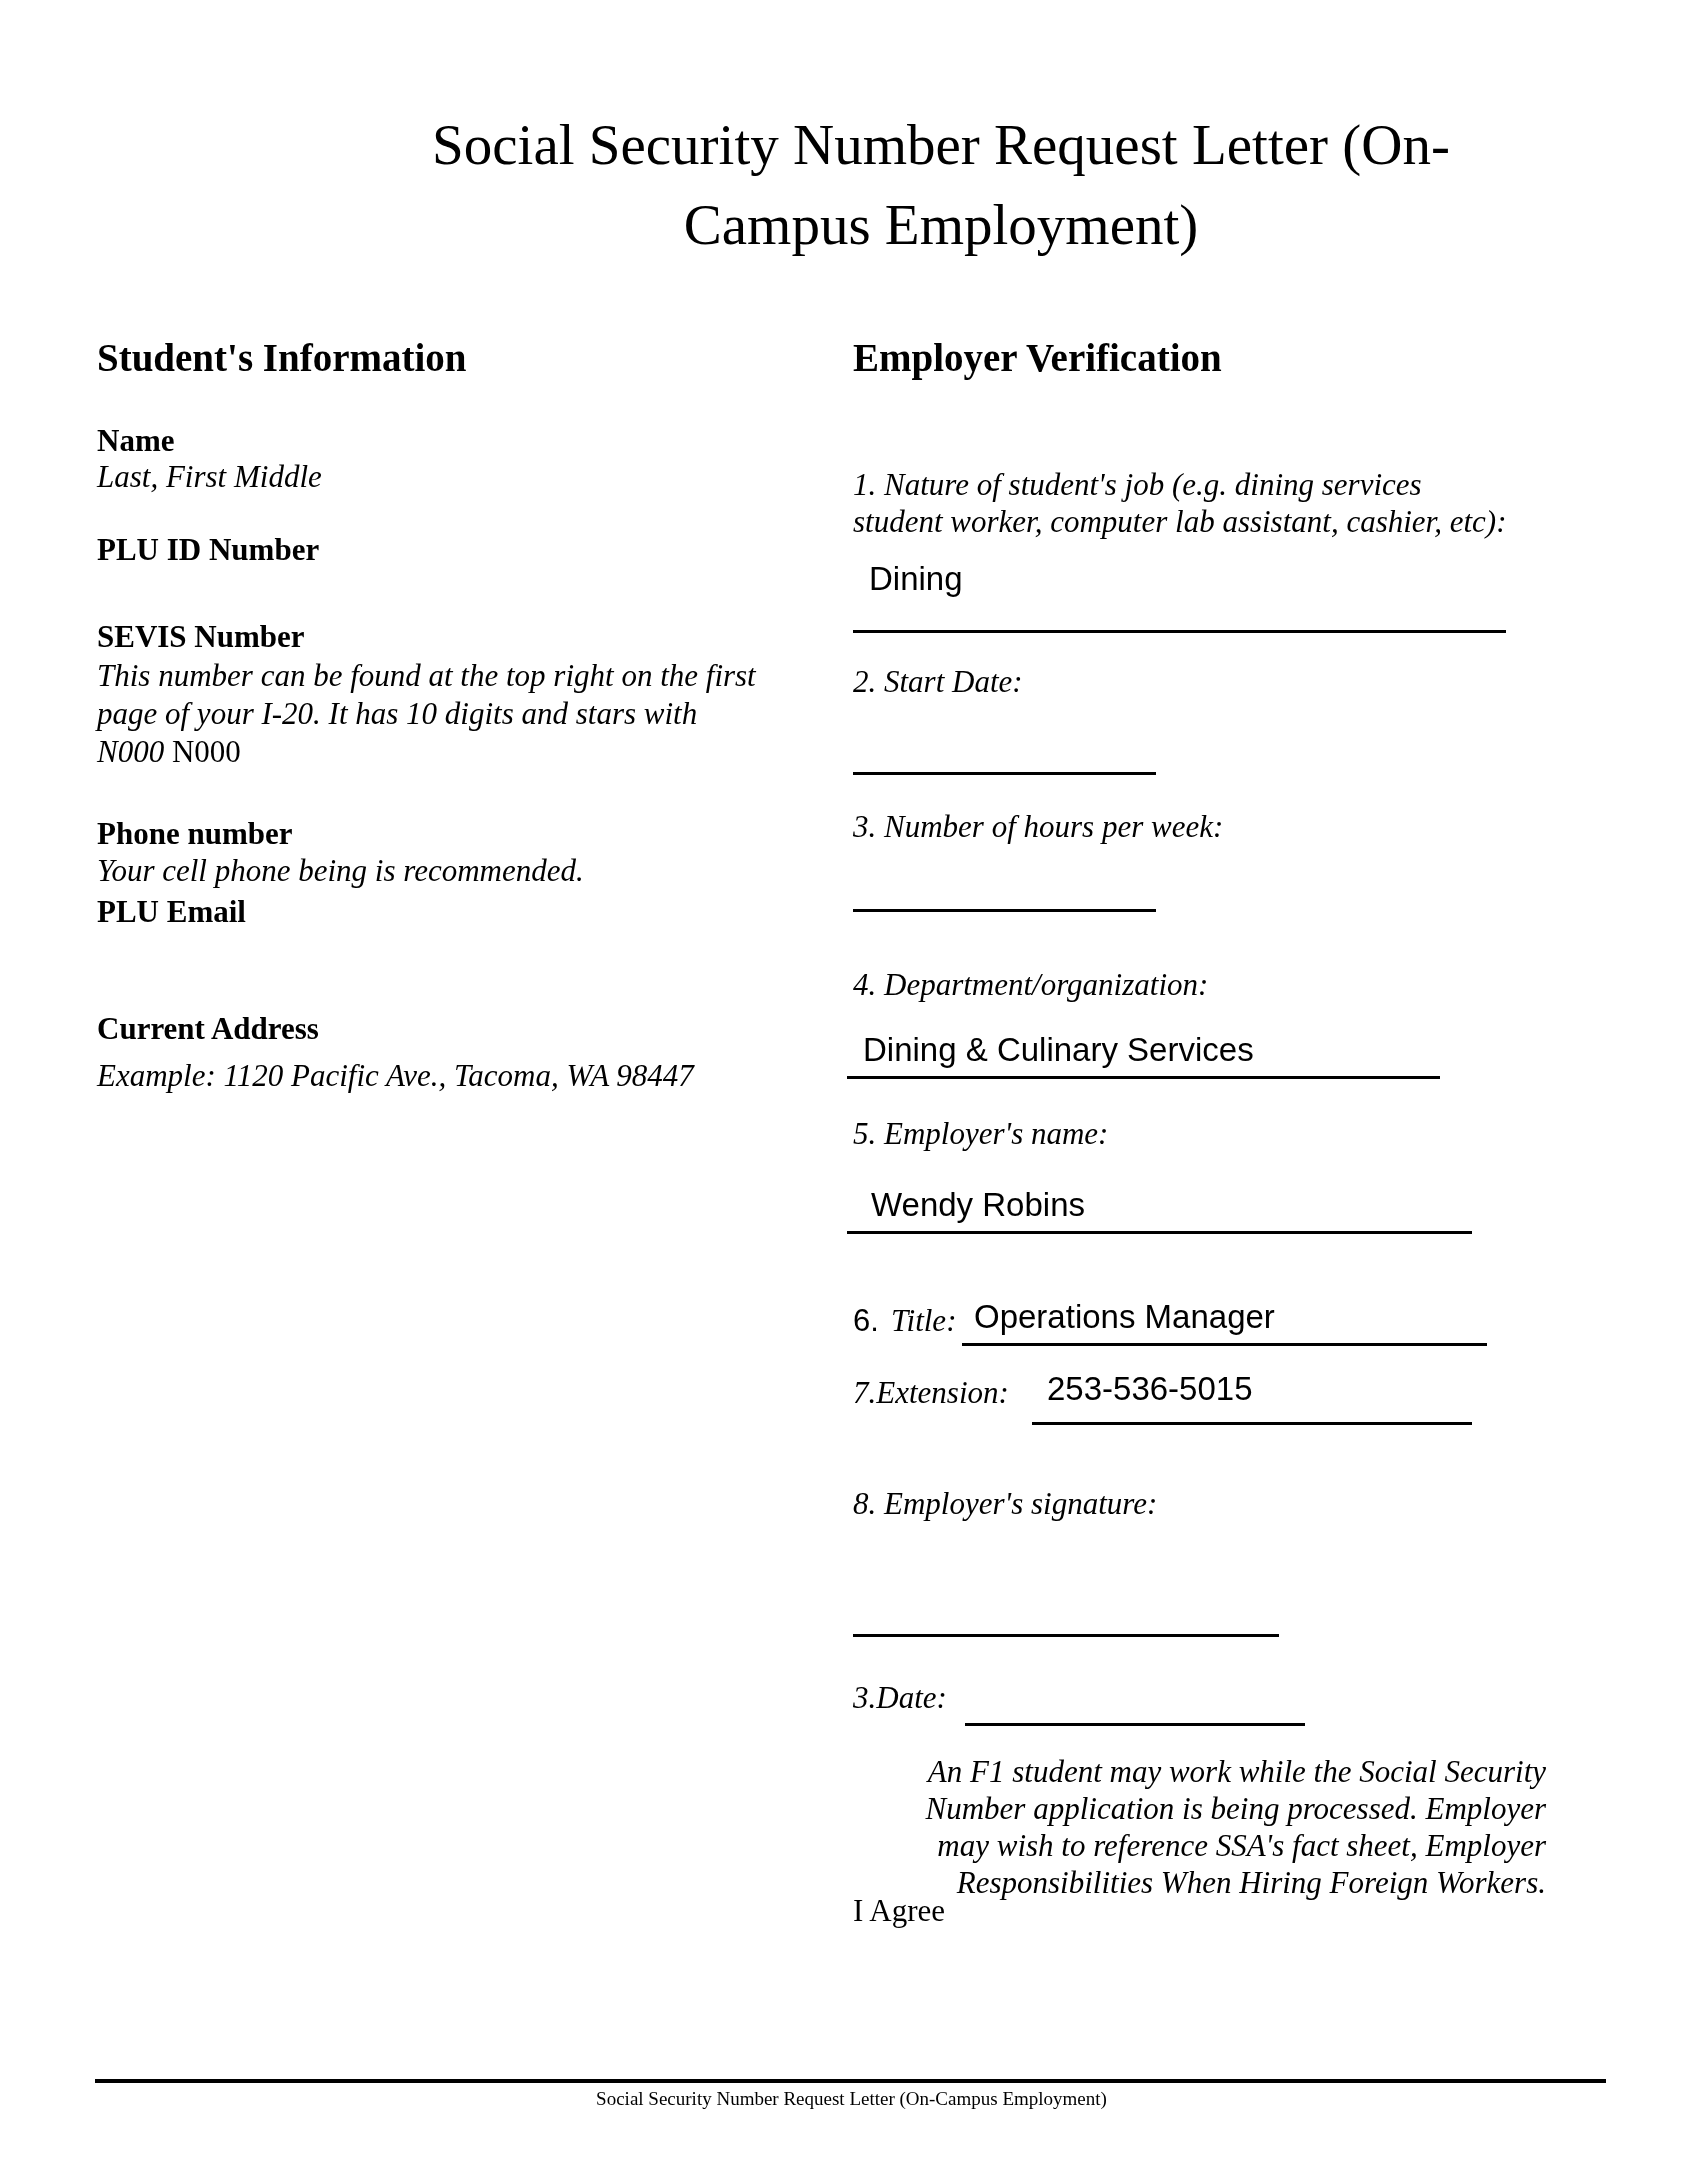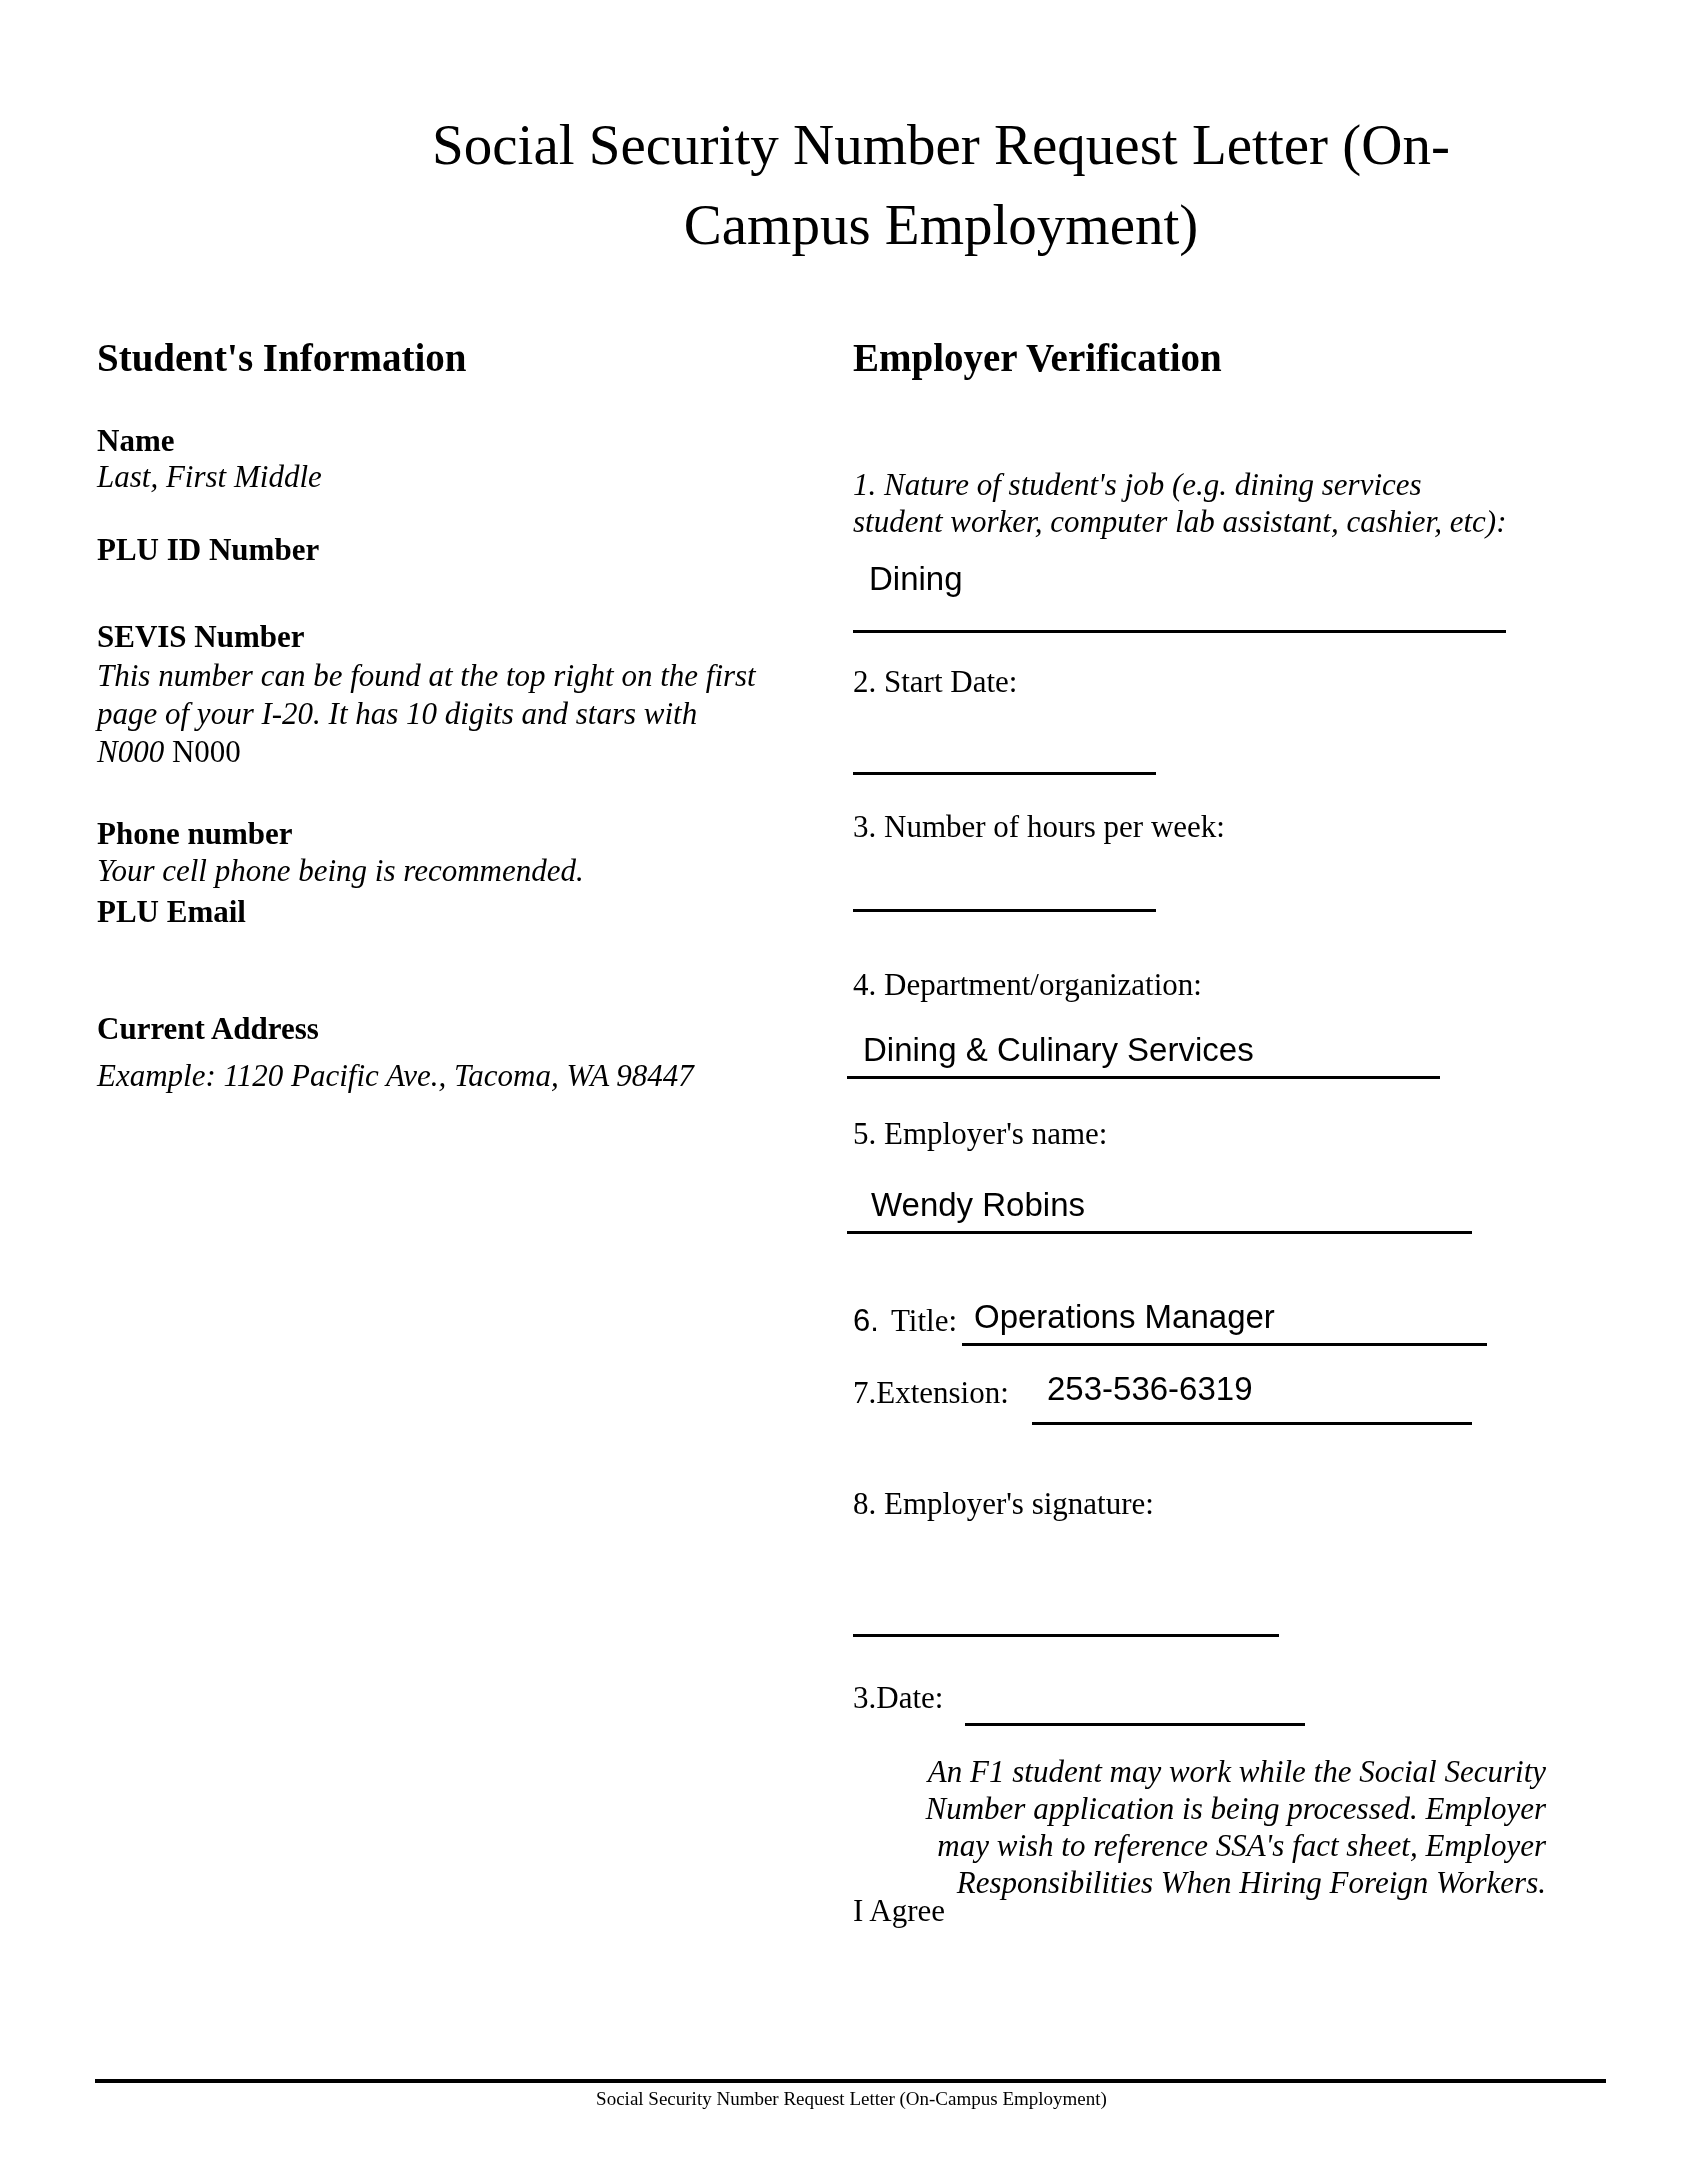--- a/index.html
+++ b/index.html
@@ -14,21 +14,21 @@
   .abs{position:absolute;}
   .title{
     left:248px;top:105px;width:1386px;
     text-align:center;
     font-size:57px;line-height:80px;
     font-weight:400;
   }
   .h1{font-size:39px;font-weight:bold;line-height:46px;}
   .lbl{font-size:31px;font-weight:bold;line-height:37px;}
   .hint{font-size:31px;font-style:italic;line-height:38px;}
-  .q{font-size:31px;line-height:37px;white-space:nowrap;}
+  .q{font-size:31px;font-style:italic;line-height:37px;white-space:nowrap;}
   .qblock{font-size:31px;font-style:italic;line-height:37px;}
   .val{font-family:"Liberation Sans", sans-serif;font-size:33px;line-height:38px;white-space:nowrap;}
   .num-sans{font-family:"Liberation Sans", sans-serif;font-size:31px;font-style:normal;line-height:37px;}
   .rule{border-top:3px solid #000;height:0;}
   .roman{font-style:normal;}
   .note{font-size:31px;font-style:italic;line-height:37px;width:693px;text-align:right;}
   .agree{font-size:31px;font-style:normal;line-height:37px;}
   .footer-rule{left:95px;top:2079px;width:1511px;height:4px;background:#000;}
   .footer-text{left:10px;top:2087px;width:1683px;text-align:center;font-size:19px;line-height:24px;}
 </style>
@@ -86,21 +86,21 @@
   <div class="abs q" style="left:853px;top:1115px">5. Employer's name:</div>
   <div class="abs val" style="left:871px;top:1186px">Wendy Robins</div>
   <div class="abs rule" style="left:847px;top:1231px;width:625px"></div>
 
   <div class="abs num-sans" style="left:853px;top:1302px">6.</div>
   <div class="abs q" style="left:891px;top:1302px">Title:</div>
   <div class="abs val" style="left:974px;top:1298px">Operations Manager</div>
   <div class="abs rule" style="left:962px;top:1343px;width:525px"></div>
 
   <div class="abs q" style="left:853px;top:1374px">7.Extension:</div>
-  <div class="abs val" style="left:1047px;top:1370px">253-536-6319</div>
+  <div class="abs val" style="left:1047px;top:1370px">253-536-5015</div>
   <div class="abs rule" style="left:1032px;top:1422px;width:440px"></div>
 
   <div class="abs q" style="left:853px;top:1485px">8. Employer's signature:</div>
   <div class="abs rule" style="left:853px;top:1634px;width:426px"></div>
 
   <div class="abs q" style="left:853px;top:1679px">3.Date:</div>
   <div class="abs rule" style="left:965px;top:1723px;width:340px"></div>
 
   <div class="abs note" style="left:853px;top:1753px">
     <div>An F1 student may work while the Social Security</div>

